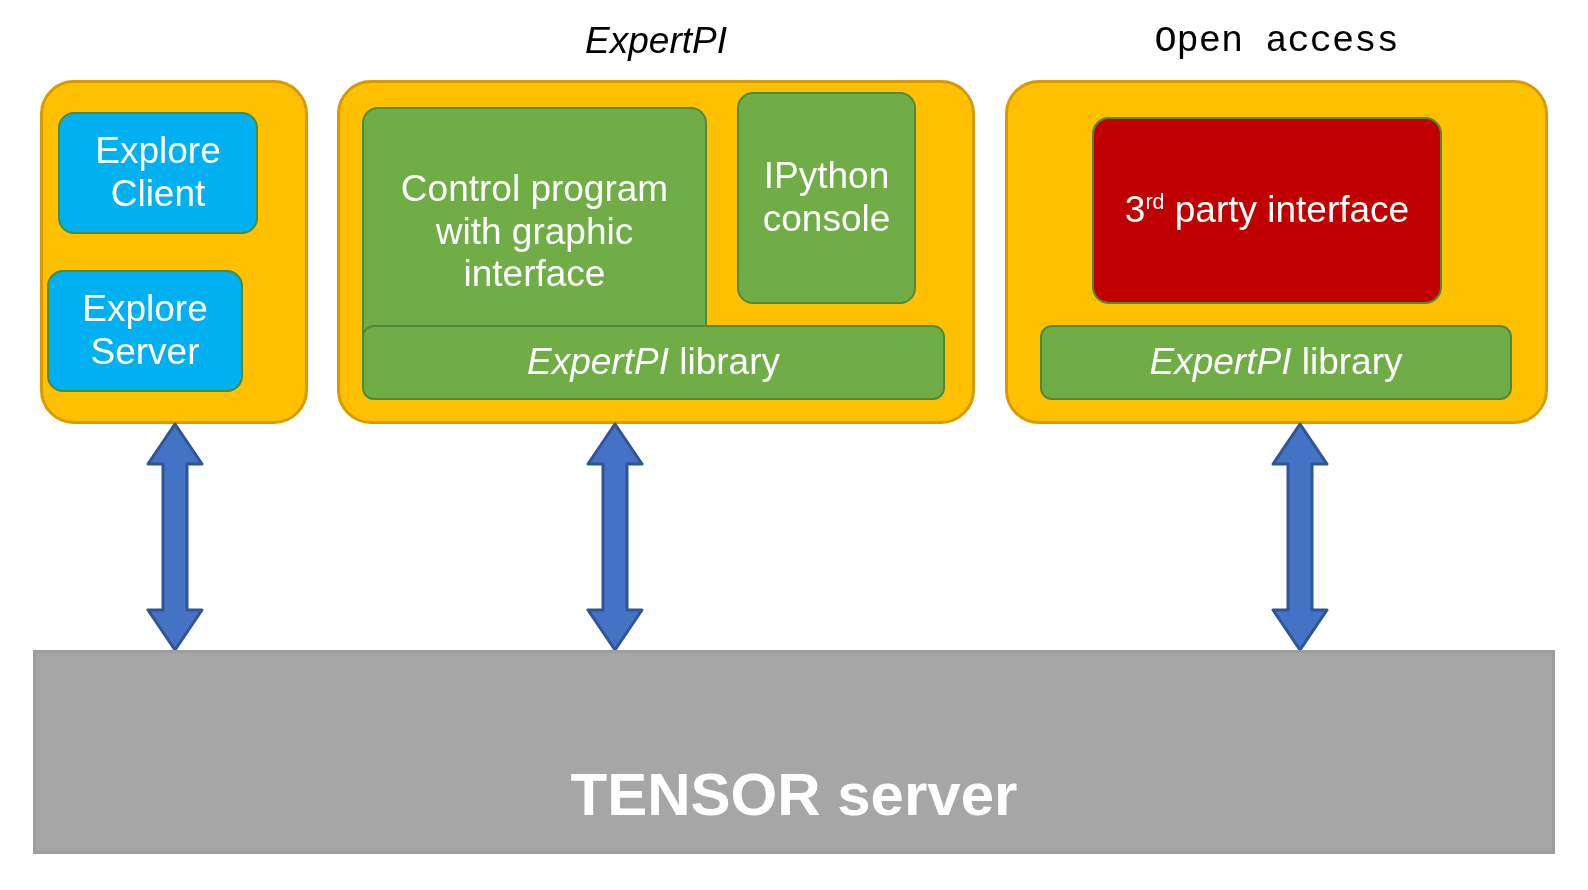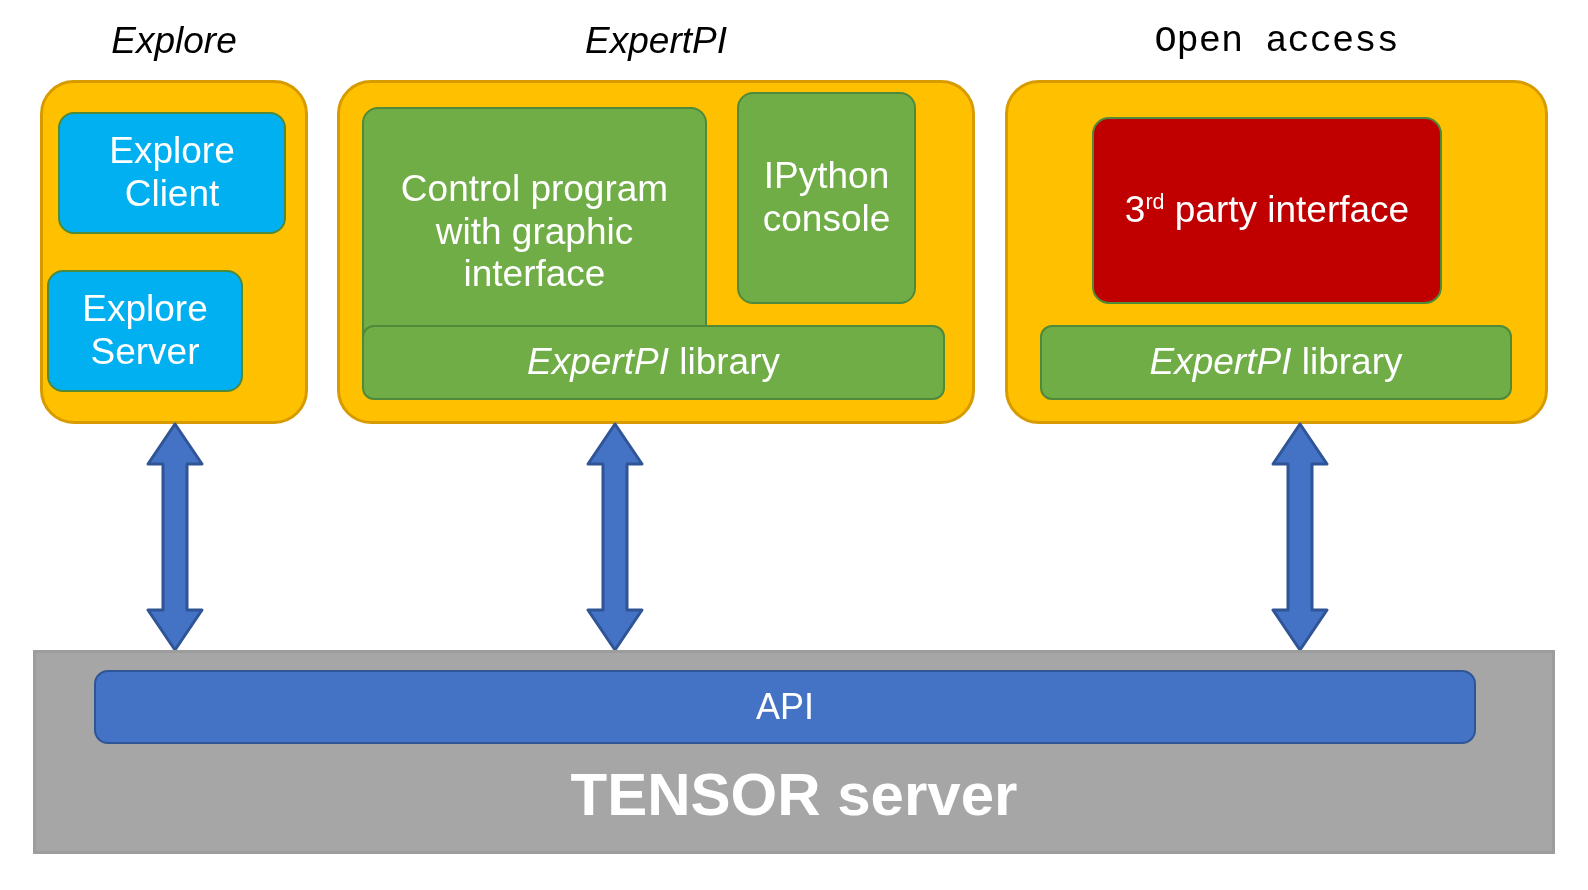--- a/index.html
+++ b/index.html
@@ -112,30 +112,29 @@
     white-space: nowrap;
   }
 
   sup { font-size: 0.58em; vertical-align: super; line-height: 0; }
 </style>
 </head>
 <body>
 
 <div id="stage">
 
-  <div class="col-title italic" style="left:40px; top:22px; width:268px;">Explore</div>
 
   <div class="col-title italic" style="left:337px; top:22px; width:638px;">ExpertPI</div>
 
   <div class="col-title" style="left:1005px; top:22px; width:543px;font-family:Liberation Mono, monospace;">Open access</div>
 
   <div class="group-box" style="left:40px; top:80px; width:268px; height:344px;">
   </div>
 
-  <div class="module cyan" style="left:58px; top:112px; width:228px; height:122px;">
+  <div class="module cyan" style="left:58px; top:112px; width:200px; height:122px;">
     <span>Explore Client</span>
   </div>
 
   <div class="module cyan" style="left:47px; top:270px; width:196px; height:122px;">
     <span>Explore Server</span>
   </div>
 
   <div class="group-box" style="left:337px; top:80px; width:638px; height:344px;">
   </div>
 
@@ -174,19 +173,16 @@
     <polygon points="31,2 58,42 43,42 43,188 58,188 31,228 4,188 19,188 19,42 4,42" fill="#4472C4" stroke="#2F5597" stroke-width="3" stroke-linejoin="round"></polygon>
   </svg>
 
   <svg class="arrow" style="left:1269px; top:422px;" width="62" height="230" viewBox="0 0 62 230">
     <polygon points="31,2 58,42 43,42 43,188 58,188 31,228 4,188 19,188 19,42 4,42" fill="#4472C4" stroke="#2F5597" stroke-width="3" stroke-linejoin="round"></polygon>
   </svg>
 
   <div class="server-slab" style="left:33px; top:650px; width:1522px; height:204px;">
   </div>
 
-  <div class="api-bar" style="left:94px; top:670px; width:1382px; height:74px;">
-    <span>API</span>
-  </div>
 
   <div class="server-label" style="left:33px; top:764px; width:1522px; height:60px;">TENSOR server</div>
 
 </div>
 
 </body></html>

